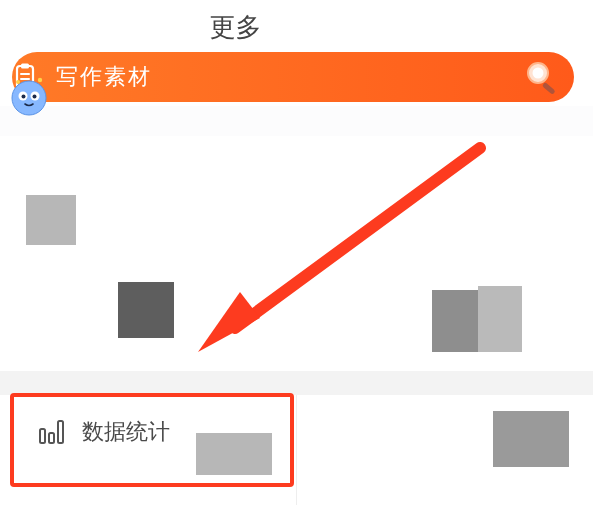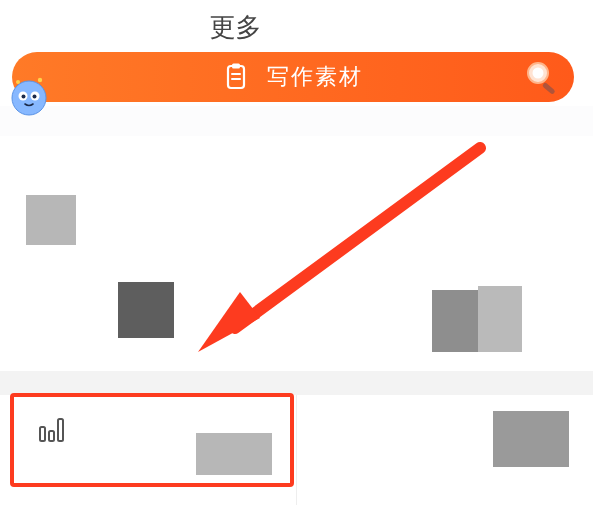--- a/index.html
+++ b/index.html
@@ -1,18 +1,18 @@
 <!DOCTYPE html>
 <html><head>
 <meta charset="utf-8">
 <style>
   html,body{margin:0;padding:0;width:593px;height:514px;overflow:hidden;background:#fff;font-family:"PingFang SC","Microsoft YaHei","Helvetica Neue",Arial,sans-serif;color:#333}
   .page{position:relative;width:593px;height:514px}
   .title{position:absolute;top:10px;left:0;width:471px;text-align:center;font-size:26px;color:#444}
-  .action-bar{position:absolute;top:52px;left:12px;width:562px;height:50px;border-radius:25px;background:linear-gradient(90deg,#ff7a27 0%,#ff5a1a 100%);display:flex;align-items:center;justify-content:center;color:#fff;font-size:22px}
+  .action-bar{position:absolute;top:52px;left:12px;width:562px;height:50px;border-radius:25px;background:linear-gradient(90deg,#ff7a27 0%,#ff5a1a 100%);display:flex;align-items:center;color:#fff;font-size:22px}
   .action-bar .doc-icon{display:flex;align-items:center;margin-right:18px}
   .action-bar .bar-label{letter-spacing:2px}
   .mascot{position:absolute;left:6px;top:72px;width:46px;height:46px;z-index:2}
   .mascot svg{display:block}
   .search-icon{position:absolute;right:30px;top:56px;z-index:2}
   .strip{position:absolute;top:106px;left:0;width:593px;height:30px;background:#fcfcfd}
   .canvas{position:absolute;top:136px;left:0;width:593px;height:235px;background:#fff}
   .block{position:absolute}
   .b1{left:26px;top:59px;width:50px;height:50px;background:#b7b7b7}
   .b2{left:118px;top:146px;width:56px;height:56px;background:#5e5e5e}
@@ -85,20 +85,21 @@
   <div class="menu">
     <div class="menu-cell">
       <div class="cell-row">
         <span class="ic">
           <svg width="28" height="26" viewBox="0 0 28 26">
             <rect x="2" y="10" width="5" height="14" rx="1.5" fill="none" stroke="#555" stroke-width="2"></rect>
             <rect x="11" y="14" width="5" height="10" rx="1.5" fill="none" stroke="#555" stroke-width="2"></rect>
             <rect x="20" y="2" width="5" height="22" rx="1.5" fill="none" stroke="#555" stroke-width="2"></rect>
           </svg>
         </span>
+        <span class="lbl">数据统计</span>
       </div>
       <div class="gray-a"></div>
     </div>
     <div class="menu-cell">
       <div class="gray-b"></div>
     </div>
   </div>
 
   <div class="highlight"></div>
 

